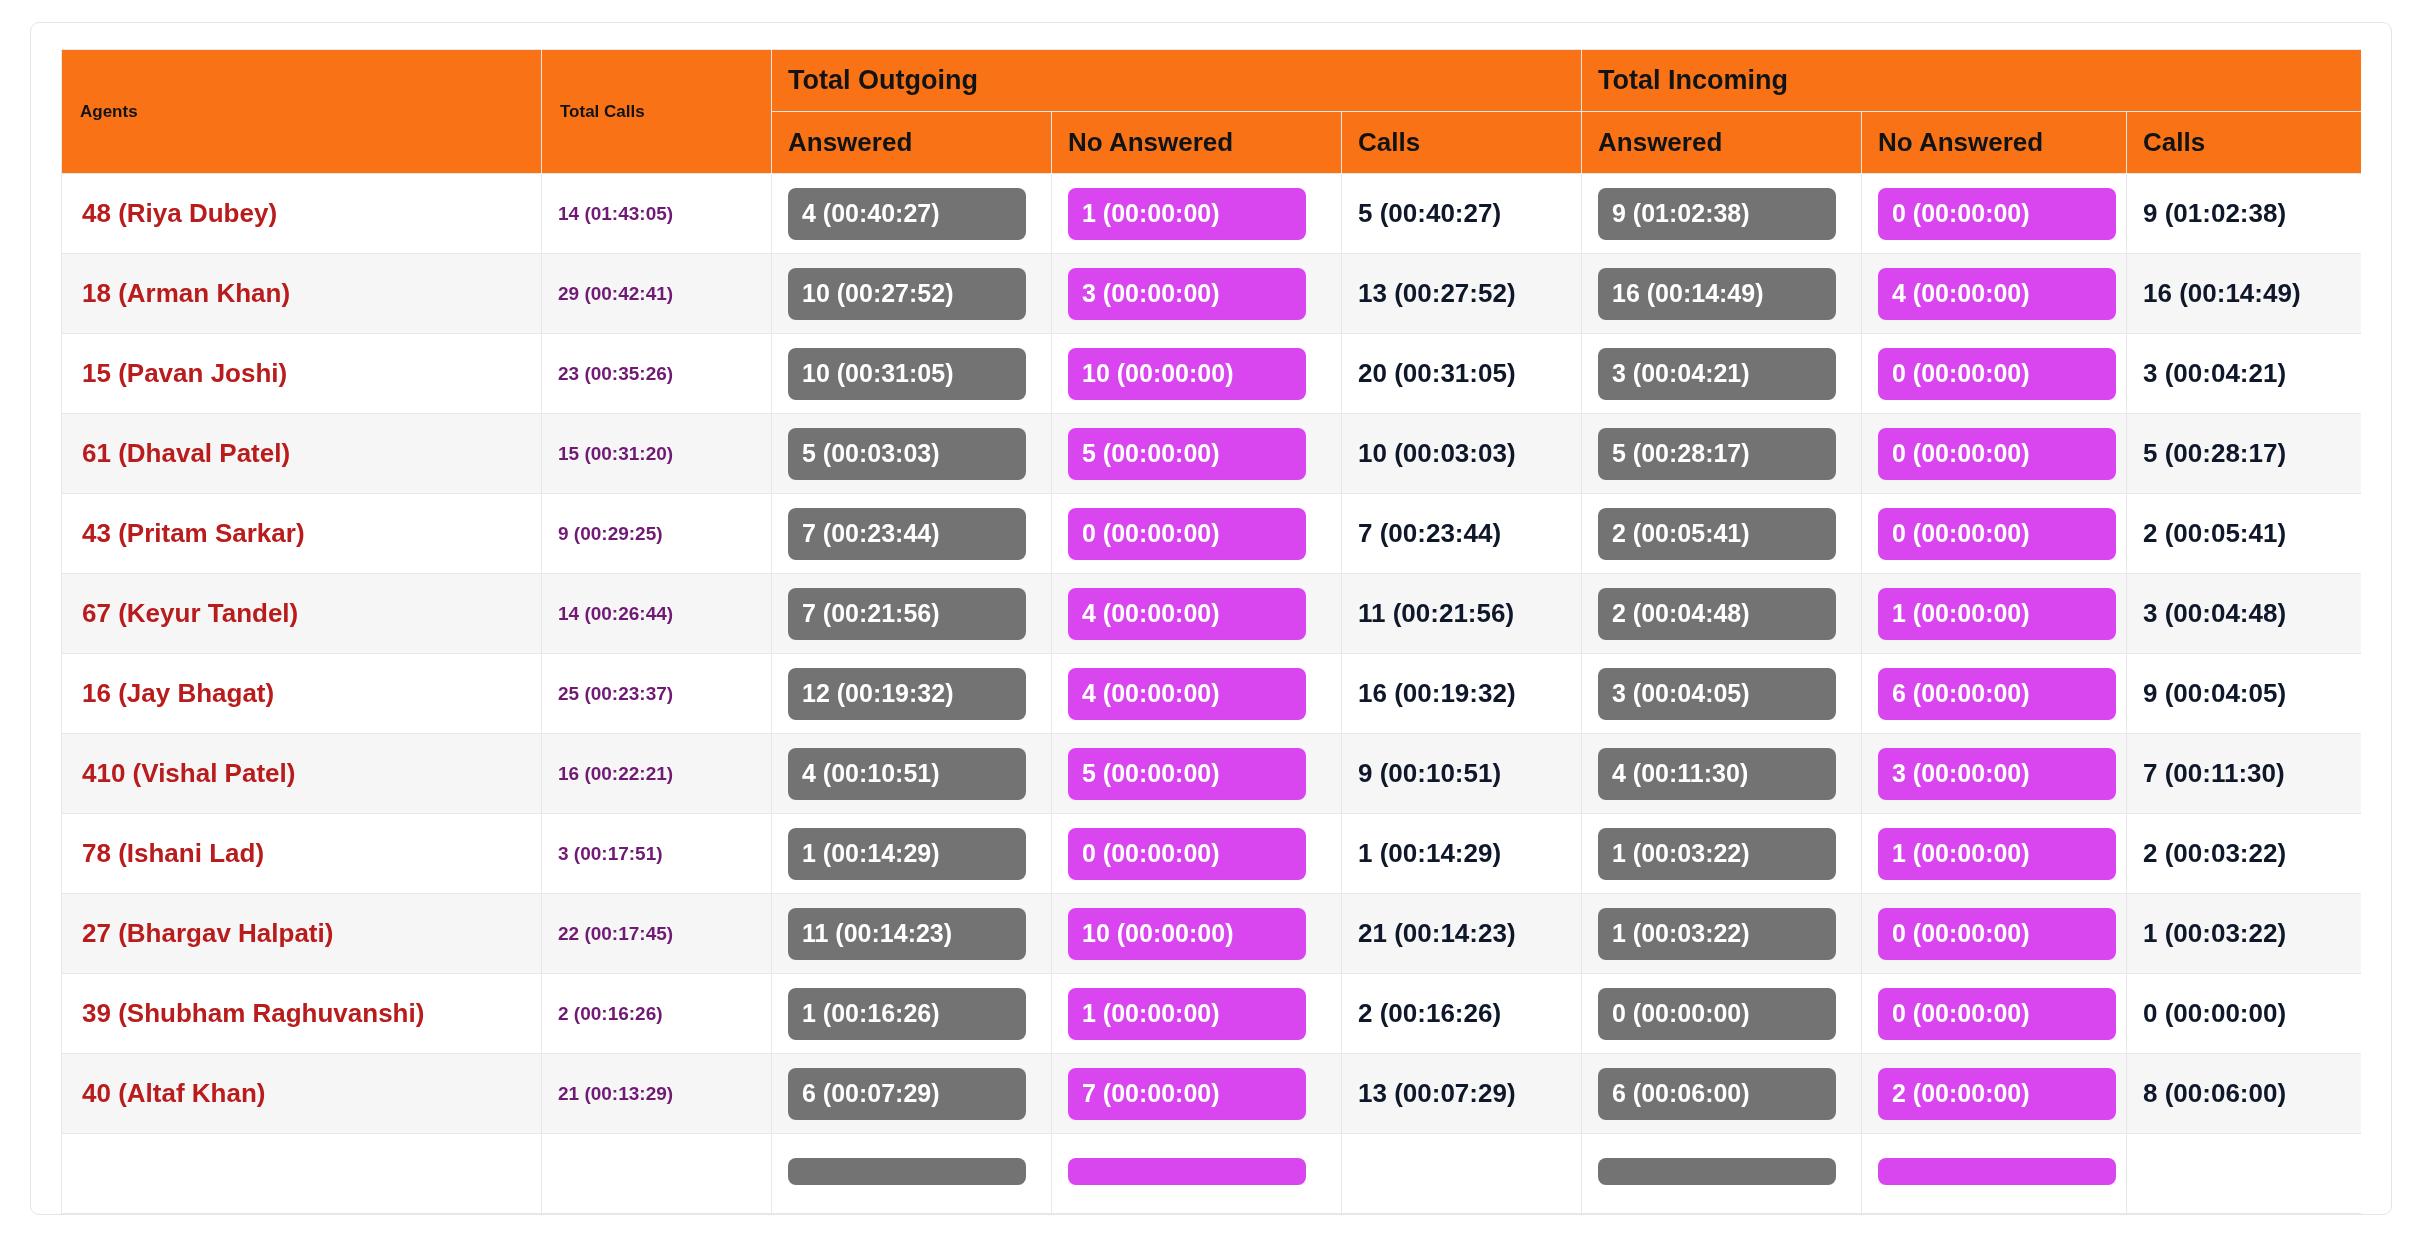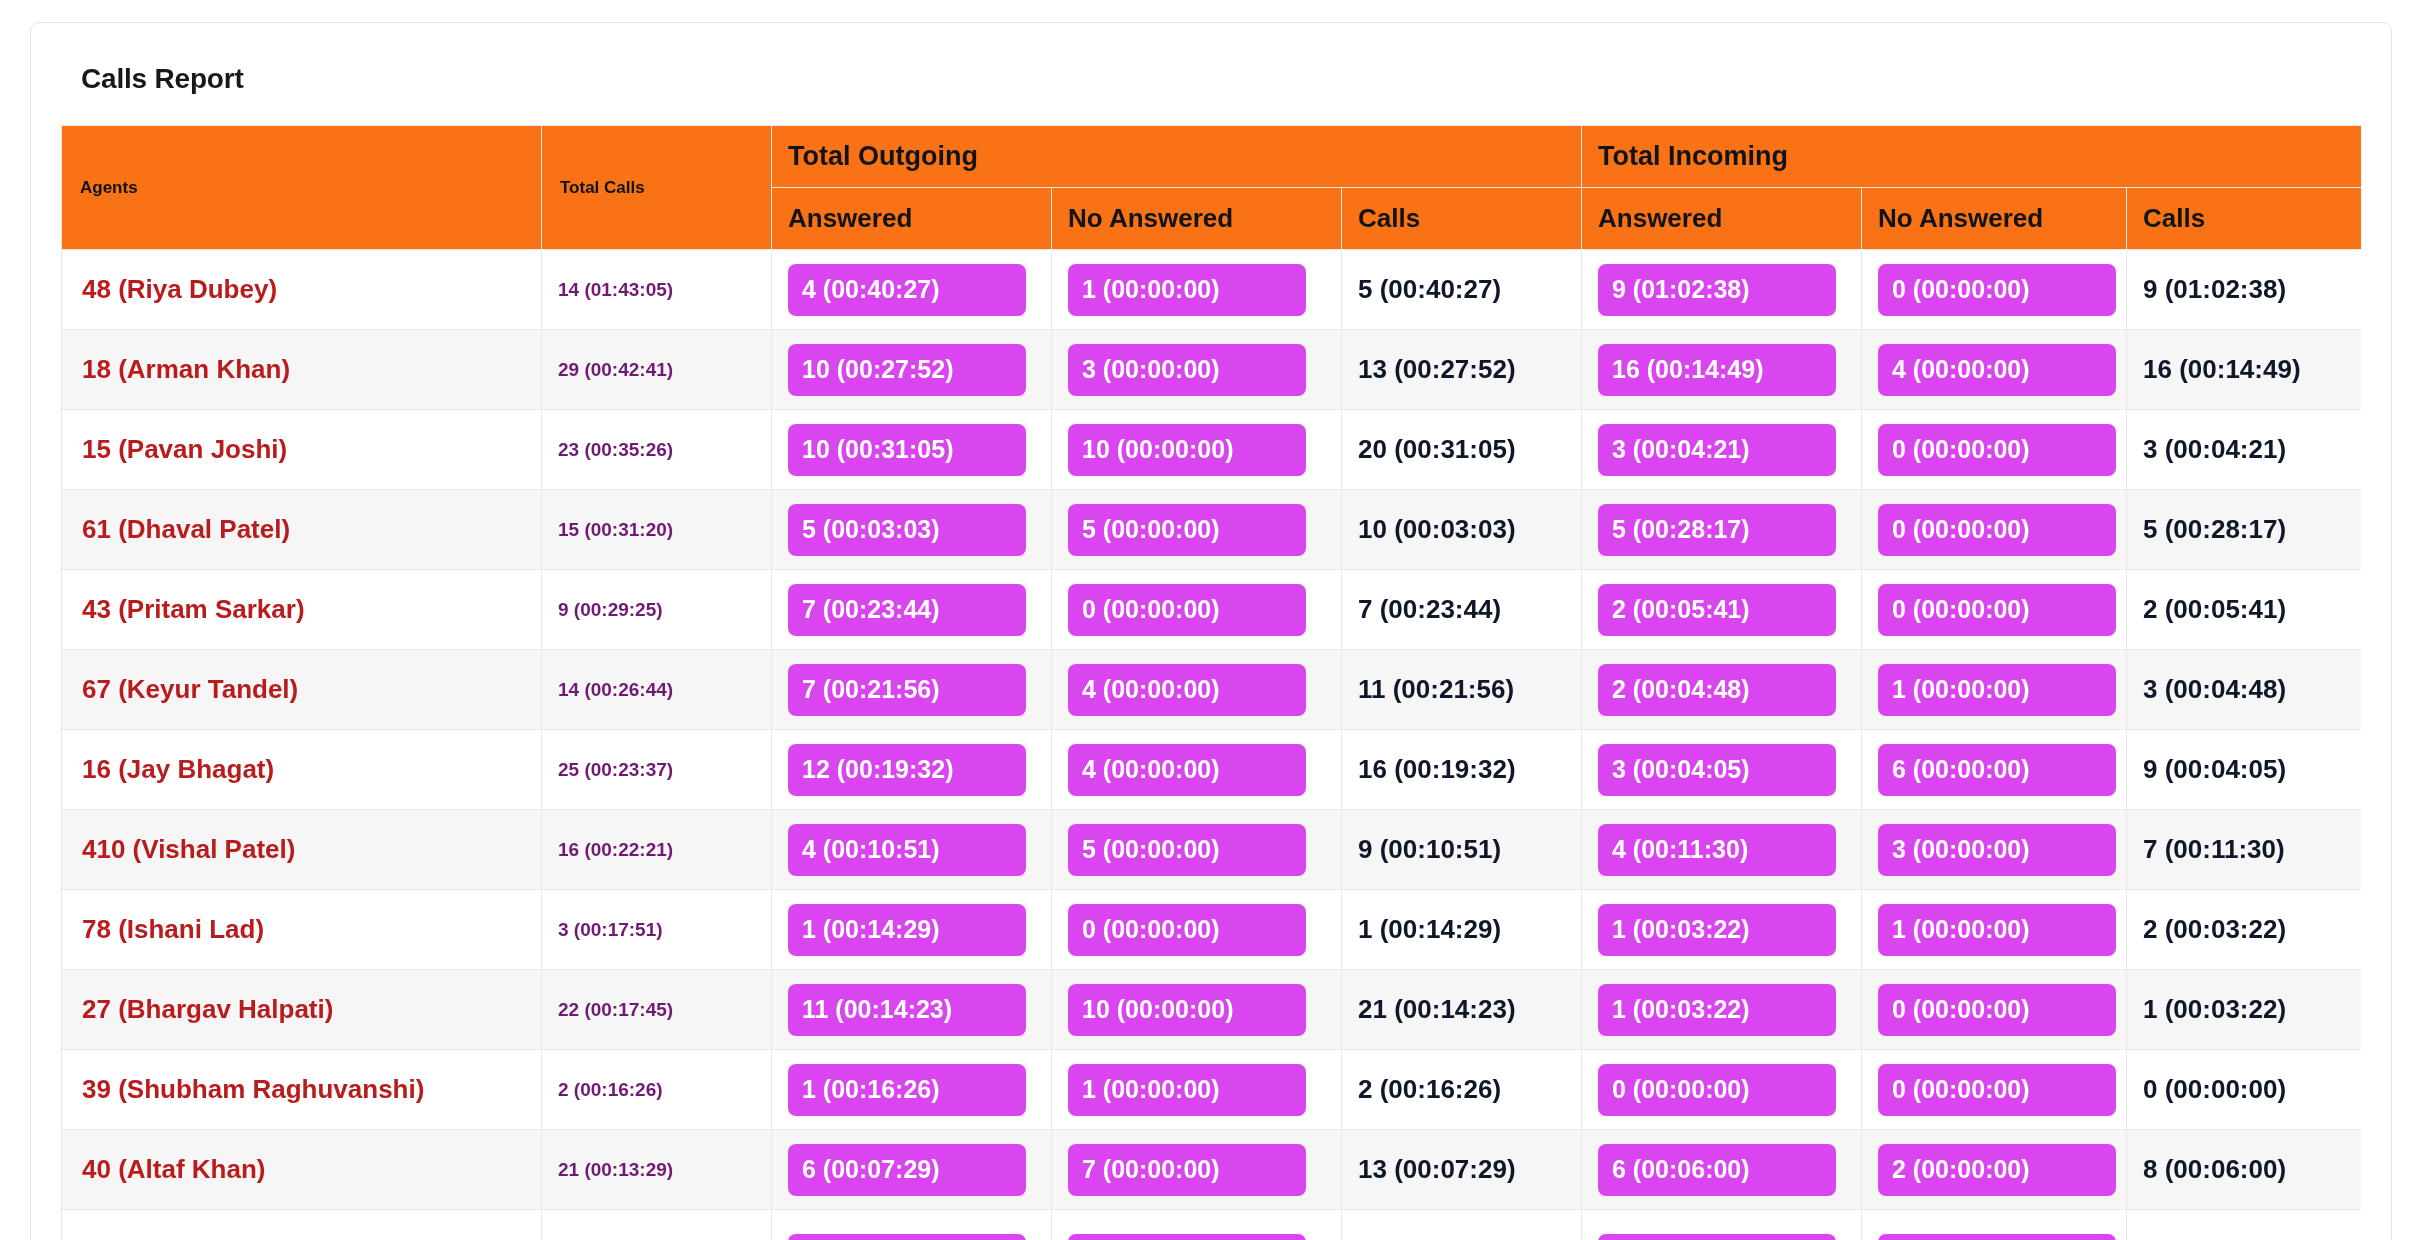--- a/index.html
+++ b/index.html
@@ -123,33 +123,32 @@
     display: inline-block;
     border-radius: 8px;
     color: #ffffff;
     font-size: 25px;
     font-weight: bold;
     line-height: 1;
     padding: 13px 14px 14px 14px;
     white-space: nowrap;
     min-width: 238px;
   }
-  .badge.answered    { background: #d946ef; }
+  .badge.answered    { background: #737373; }
   .badge.no-answered { background: #d946ef; }
 
   
   tbody tr.clipped td { height: 80px; }
 </style>
 </head>
 <body>
 
 <div class="page">
   <div class="card">
 
-    <div class="card-title">Calls Report</div>
 
     <div class="table-wrap">
       <table class="report">
         <colgroup>
           <col class="c-agent">
             <col class="c-total">
           <col class="c-oa">
             <col class="c-ona">
             <col class="c-oc">
           <col class="c-ia">

